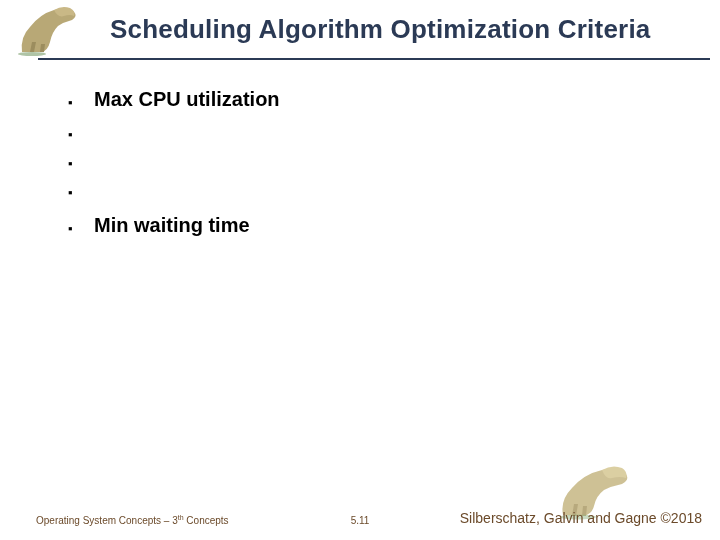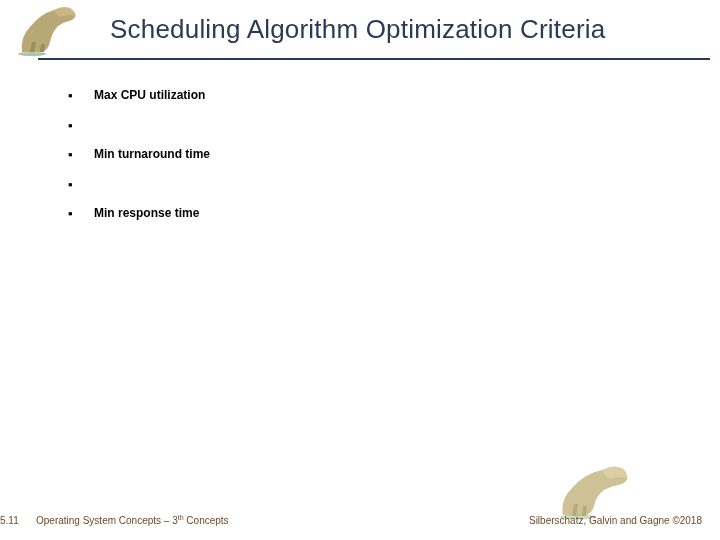--- a/index.html
+++ b/index.html
@@ -1,32 +1,32 @@
 <!DOCTYPE html>
 <html><head>
 <meta charset="utf-8">
 <style>
   * { margin: 0; padding: 0; box-sizing: border-box; }
   html, body { width: 720px; height: 540px; font-family: Arial, Helvetica, sans-serif; background: #fff; overflow: hidden; }
   .slide { position: relative; width: 720px; height: 540px; }
   .sidebar { position: absolute; left: 0; top: 0; width: 32px; height: 540px; background: #fff; }
   .header { position: absolute; left: 0; top: 0; width: 720px; height: 62px; }
   .logo-top { position: absolute; left: 12px; top: 2px; width: 80px; height: 55px; }
-  .title { position: absolute; left: 110px; top: 14px; width: 600px; font-size: 26px; font-weight: normal; color: #2b3a55; letter-spacing: 0.2px; }
+  .title { position: absolute; left: 110px; top: 14px; width: 600px; font-size: 26px; font-weight: bold; color: #2b3a55; letter-spacing: 0.2px; }
   .hr { position: absolute; left: 38px; top: 58px; width: 672px; height: 2px; background: #2b3a55; }
   .content { position: absolute; left: 68px; top: 88px; width: 620px; }
   .bullet-line { display: flex; align-items: baseline; margin-bottom: 16px; }
   .bullet-mark { width: 12px; font-size: 13px; color: #000; margin-right: 14px; font-weight: bold; line-height: 1; position: relative; top: 1px; }
-  .bullet-text { font-size: 12px; font-weight: bold; color: #000; text-align: center; }
+  .bullet-text { font-size: 20px; font-weight: bold; color: #000; text-align: center; }
   .footer { position: absolute; left: 0; bottom: 0; width: 720px; height: 36px; }
   .logo-bottom { position: absolute; right: 72px; bottom: 20px; width: 100px; height: 60px; opacity: 0.9; }
   .foot-left { position: absolute; left: 36px; bottom: 14px; font-size: 10px; color: #6b4a2a; }
   .foot-left sup { font-size: 7px; }
-  .foot-center { position: absolute; left: 0; bottom: 14px; width: 720px; font-size: 10px; color: #6b4a2a; }
-  .foot-right { position: absolute; right: 18px; bottom: 14px; font-size: 10px; color: #6b4a2a; }
+  .foot-center { position: absolute; left: 0; bottom: 14px; width: 720px; text-align: center; font-size: 10px; color: #6b4a2a; }
+  .foot-right { position: absolute; right: 18px; bottom: 14px; font-size: 14px; color: #6b4a2a; }
 </style>
 </head>
 <body>
 
 <div class="slide">
 
   <div class="sidebar"></div>
 
   <div class="header">
     <svg class="logo-top" viewBox="0 0 80 55">
@@ -42,28 +42,27 @@
   <div class="content">
     <div class="bullet-line">
       <span class="bullet-mark">▪</span>
       <span class="bullet-text">Max CPU utilization</span>
     </div>
     <div class="bullet-line">
       <span class="bullet-mark">▪</span>
     </div>
     <div class="bullet-line">
       <span class="bullet-mark">▪</span>
-      <span class="bullet-text">Min turnaround time</span>
     </div>
     <div class="bullet-line">
       <span class="bullet-mark">▪</span>
     </div>
     <div class="bullet-line">
       <span class="bullet-mark">▪</span>
-      <span class="bullet-text">Min response time</span>
+      <span class="bullet-text">Min waiting time</span>
     </div>
   </div>
 
   <svg class="logo-bottom" viewBox="0 0 100 60">
     <path d="M15 55 Q 12 40 24 28 Q 36 14 54 10 Q 70 6 78 14 Q 82 20 74 24 Q 64 26 56 30 Q 48 36 46 46 Q 44 54 36 56 Z" fill="#c9bb8a"></path>
     <path d="M54 10 Q 64 4 74 8 Q 80 12 78 18 Q 72 16 64 18 Q 58 20 54 10 Z" fill="#d8ca99"></path>
     <path d="M24 56 L 28 56 L 30 44 L 26 44 Z M 34 56 L 38 56 L 39 46 L 35 46 Z" fill="#b0a070"></path>
     <ellipse cx="30" cy="57" rx="18" ry="2.5" fill="#8ab078" opacity="0.5"></ellipse>
   </svg>
 

